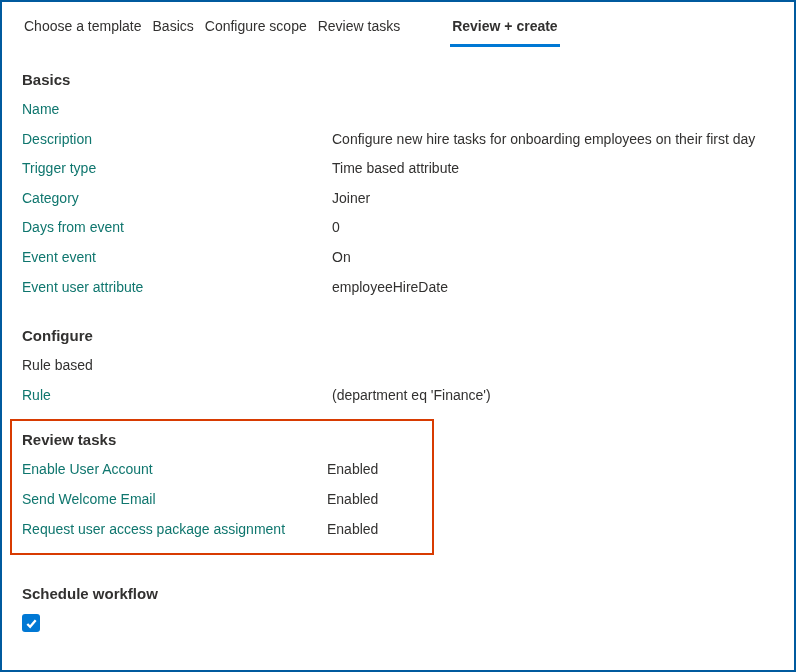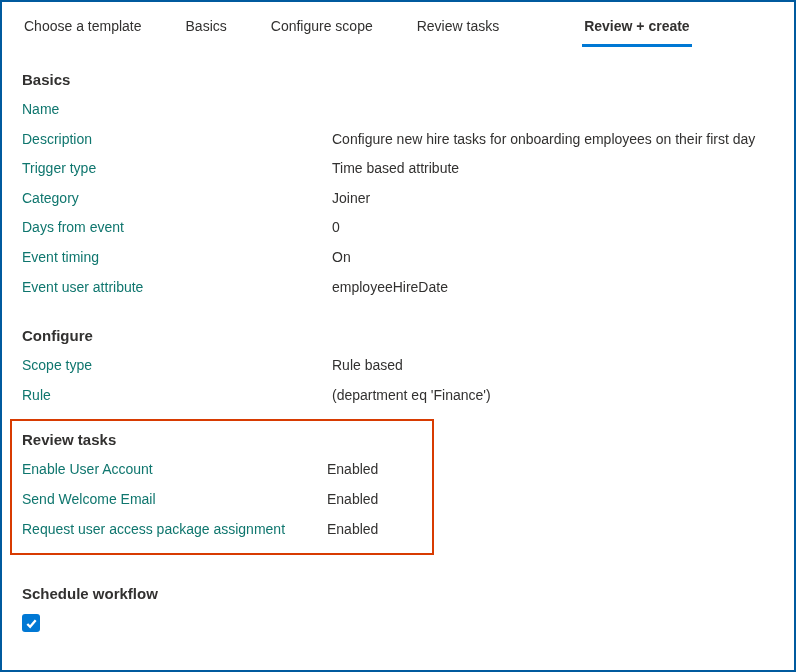--- a/index.html
+++ b/index.html
@@ -9,21 +9,21 @@
       color: #323130;
       background: #fff;
       border: 2px solid #005a9e;
       width: 796px;
       height: 672px;
       overflow: hidden;
       padding: 0;
     }
     .tabs {
       display: flex;
-      gap: 40px;
+      gap: 7px;
       padding: 10px 20px 0 20px;
       border-bottom: none;
     }
     .tab {
       padding: 6px 2px 10px 2px;
       cursor: pointer;
       font-size: 14px;
       color: #323130;
       border-bottom: 3px solid transparent;
     }
@@ -119,32 +119,31 @@
   </div>
   <div class="row">
     <div class="label">Category</div>
     <div class="value">Joiner</div>
   </div>
   <div class="row">
     <div class="label">Days from event</div>
     <div class="value">0</div>
   </div>
   <div class="row">
-    <div class="label">Event timing</div>
+    <div class="label">Event event</div>
     <div class="value">On</div>
   </div>
   <div class="row">
     <div class="label">Event user attribute</div>
     <div class="value">employeeHireDate</div>
   </div>
 
   <div class="section-gap"></div>
   <div class="section-title">Configure</div>
   <div class="row">
-    <div class="label">Scope type</div>
     <div class="value">Rule based</div>
   </div>
   <div class="row">
     <div class="label">Rule</div>
     <div class="value"> (department eq 'Finance')</div>
   </div>
 
   <div class="highlight-box">
     <div class="section-title">Review tasks</div>
     <div class="row">

